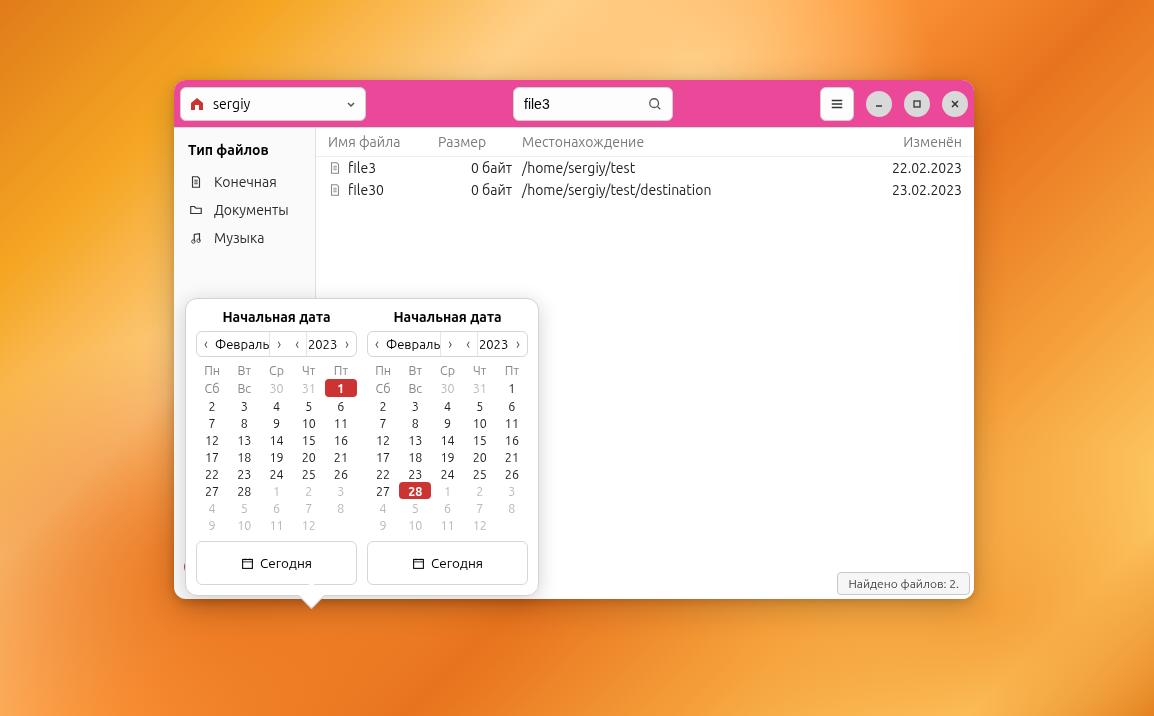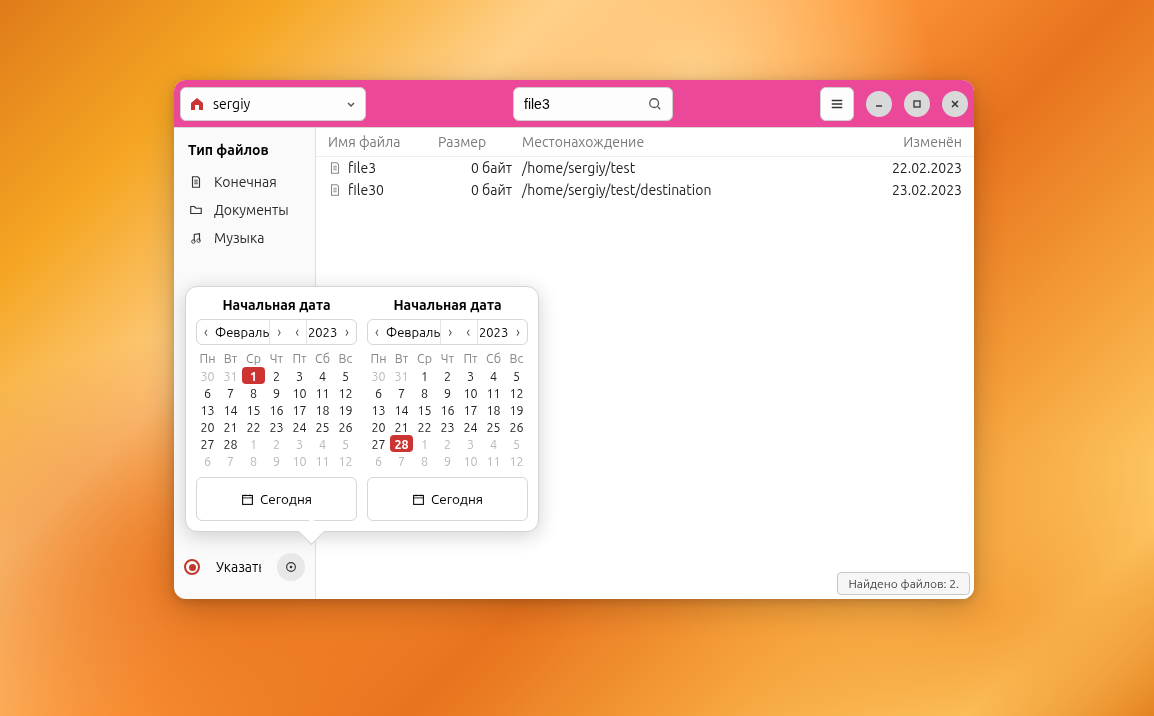--- a/index.html
+++ b/index.html
@@ -177,21 +177,21 @@
   border: 1px solid #c8c8c8;
   padding: 4px 10px;
   border-radius: 4px;
   background: #f6f6f6;
   font-size: 12px;
   color: #444;
 }
 
 .popover {
   position: absolute;
-  left: 185px; top: 286px;
+  left: 185px; top: 298px;
   width: 354px;
   background: #fff;
   border: 1px solid #d3d3d3;
   border-radius: 12px;
   box-shadow: 0 4px 20px rgba(0,0,0,0.18);
   padding: 10px;
   display: flex;
   gap: 10px;
 }
 .popover::after {
@@ -225,21 +225,21 @@
 }
 .cal-nav > * {
   display:flex; align-items:center; justify-content:center;
 }
 .nav-btn { width: 18px; color:#555; }
 .nav-mid { flex:1; font-size:13px; border-left:1px solid #e5e5e5; border-right:1px solid #e5e5e5;}
 .nav-mid.first { border-left:none; }
 .nav-mid.last { border-right:none; }
 .cal-grid {
   display: grid;
-  grid-template-columns: repeat(7, 1fr);
+  grid-template-columns: repeat(5, 1fr);
   text-align: center;
   font-size: 12.5px;
   gap: 0;
 }
 .cal-grid .dow { color:#888; font-weight:400; padding: 2px 0;}
 .cal-grid .d { padding: 1.5px 0; color:#222; border-radius:4px;}
 .cal-grid .d.mute { color:#b8b8b8; }
 .cal-grid .d.sel { background:#c33; color:#fff; font-weight:600;}
 .cal-today {
   border: 1px solid #d6d6d6;

